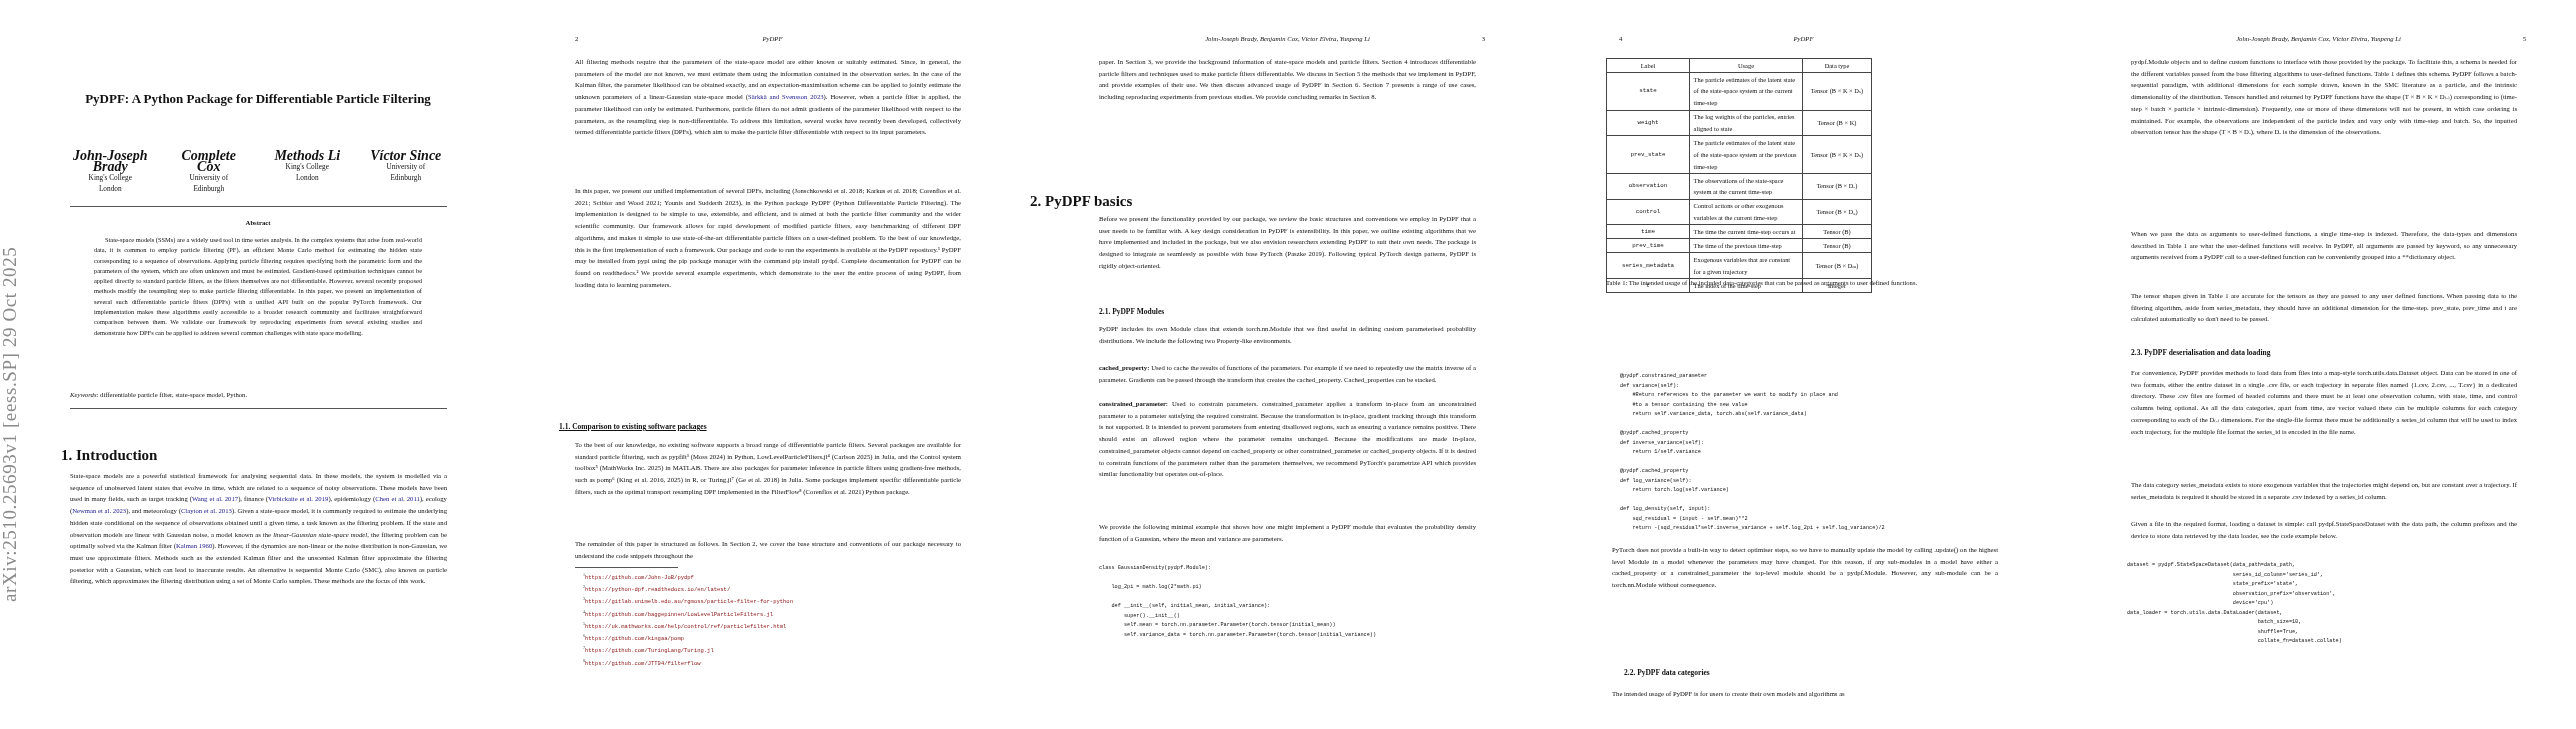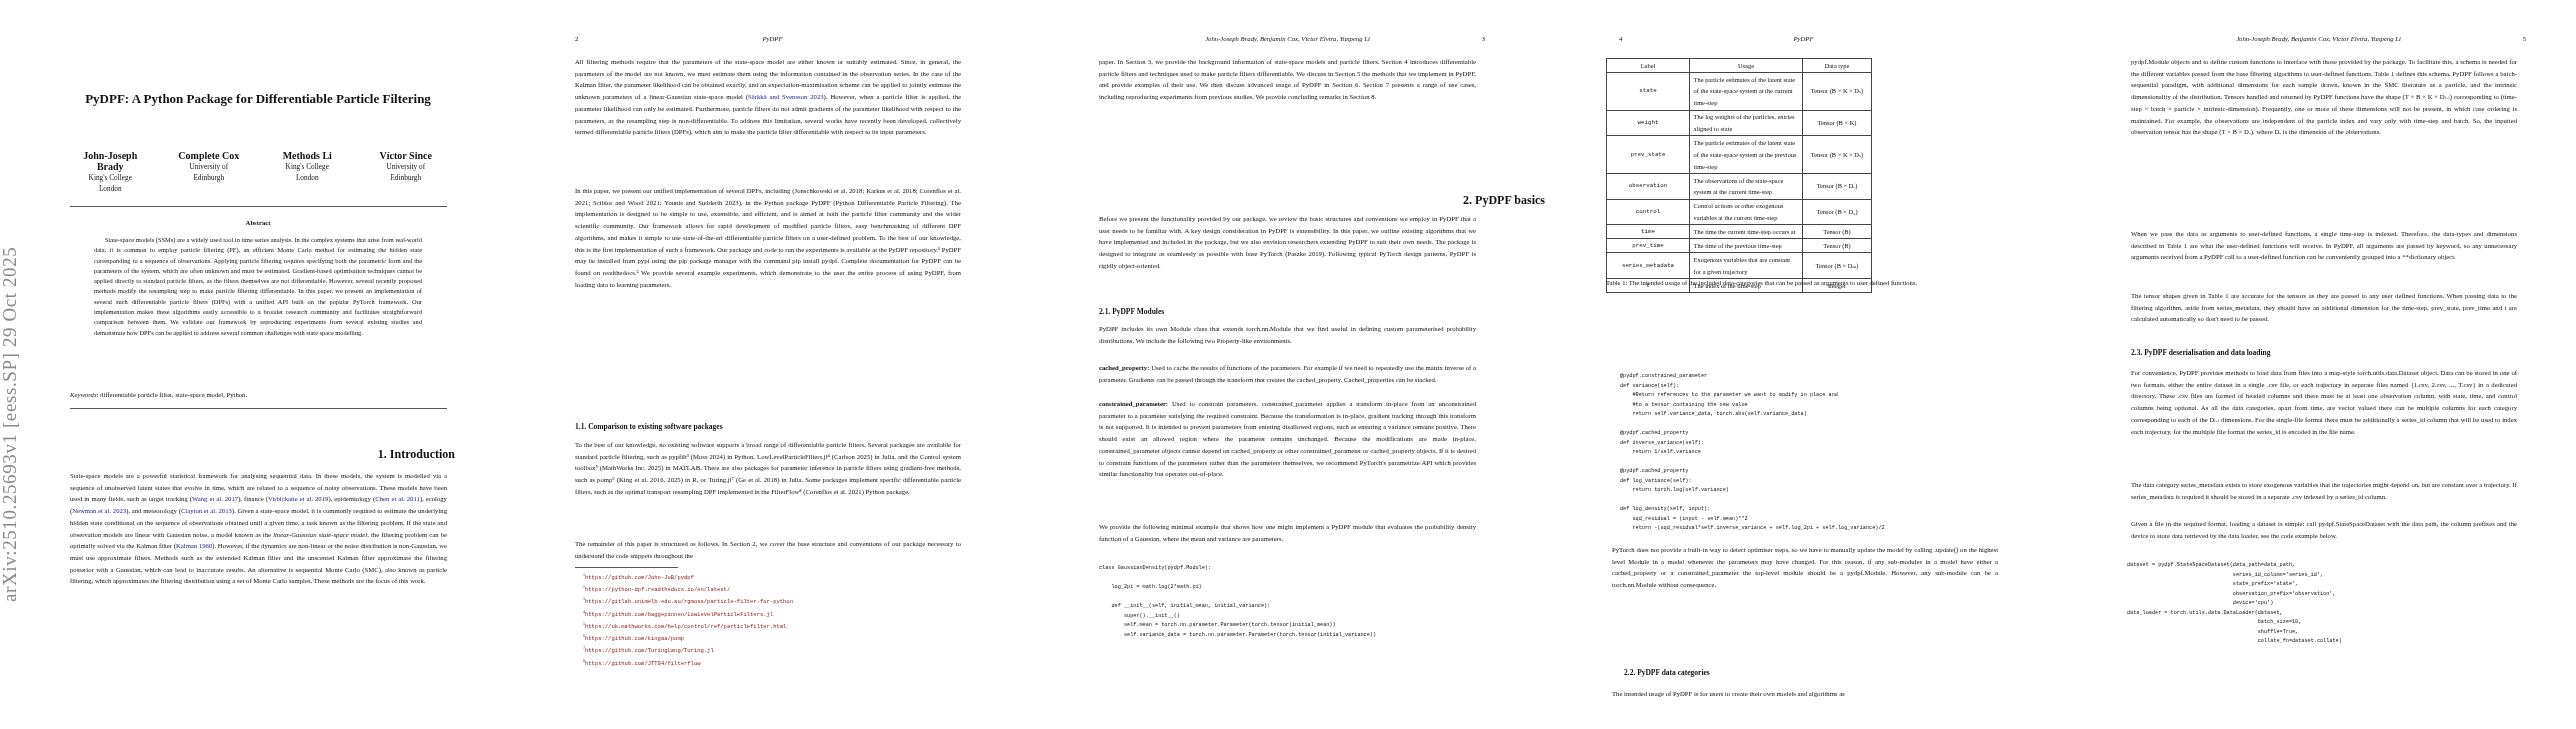--- a/index.html
+++ b/index.html
@@ -12,28 +12,28 @@
   b { font-weight: bold; }
 
   
   .arxiv-stamp { position: absolute; left: 8.5px; top: 140px; width: 12px; height: 462px; }
   .arxiv-stamp span { position: absolute; left: 0; bottom: 0; transform-origin: left bottom; transform: rotate(-90deg) translate(0, 12px);
     white-space: nowrap; font-family: "Liberation Serif", serif; font-size: 19px; color: #8a8a8a; letter-spacing: 0.6px; }
 
   
   .title { position: absolute; top: 90px; left: 61px; width: 394px; text-align: center; font-size: 13px; line-height: 18px; font-weight: bold; }
   .authors { position: absolute; top: 150px; left: 61px; width: 394px; display: flex; justify-content: space-around; text-align: center; }
-  .author .name { font-weight: bold; font-size: 10px; line-height: 11px; }
+  .author .name { font-weight: bold; font-size: 14px; line-height: 11px; font-style: italic; }
   .author .aff { font-size: 7.3px; line-height: 11px; }
   .author { width: 79px; }
   .hr { position: absolute; height: 0.6px; background: #555; }
   .abstract-h { position: absolute; top: 219px; left: 61px; width: 394px; text-align: center; font-weight: bold; font-size: 6.7px; }
   .abstract { position: absolute; top: 235px; left: 94px; width: 328px; font-size: 6.4px; line-height: 10.3px; text-align: justify; text-indent: 11px; }
   .keywords { position: absolute; top: 391px; left: 52px; font-size: 6.7px; }
-  .sec-h { position: absolute; font-weight: bold; font-size: 12px; text-align: right; }
+  .sec-h { position: absolute; font-weight: bold; font-size: 15px; text-align: left; }
   .sub-h { position: absolute; font-weight: bold; font-size: 7.5px; }
   .body-p { position: absolute; font-size: 6.7px; line-height: 11.7px; text-align: justify; }
 
   
   .rh { position: absolute; top: 35px; font-size: 6.7px; }
   .rh i { font-style: italic; }
 
   
   .fn-rule { position: absolute; height: 0.6px; background: #555; width: 103px; }
   .footnotes { position: absolute; font-size: 5.5px; line-height: 9.4px; }
@@ -103,21 +103,21 @@
 
 <div class="page p2">
   <div class="rh" style="left:60px;">2</div>
   <div class="rh" style="left:0;width:515px;text-align:center;"><i>PyDPF</i></div>
 
   <div class="body-p" style="top:56px;left:60px;width:386px;">
     <span>All filtering methods require that the parameters of the state-space model are either known or suitably estimated. Since, in general, the parameters of the model are not known, we must estimate them using the information contained in the observation series. In the case of the Kalman filter, the parameter likelihood can be obtained exactly, and an expectation-maximisation scheme can be applied to jointly estimate the unknown parameters of a linear-Gaussian state-space model (</span><span class="cite">Särkkä and Svensson 2023</span><span>). However, when a particle filter is applied, the parameter likelihood can only be estimated. Furthermore, particle filters do not admit gradients of the parameter likelihood with respect to the parameters, as the resampling step is non-differentiable. To address this limitation, several works have recently been developed, collectively termed differentiable particle filters (DPFs), which aim to make the particle filter differentiable with respect to its input parameters.</span>
   </div>
   <div class="body-p" style="top:185px;left:60px;width:386px;">In this paper, we present our unified implementation of several DPFs, including (Jonschkowski et al. 2018; Karkus et al. 2018; Corenflos et al. 2021; Scibior and Wood 2021; Younis and Sudderth 2023), in the Python package PyDPF (Python Differentiable Particle Filtering). The implementation is designed to be simple to use, extensible, and efficient, and is aimed at both the particle filter community and the wider scientific community. Our framework allows for rapid development of modified particle filters, easy benchmarking of different DPF algorithms, and makes it simple to use state-of-the-art differentiable particle filters on a user-defined problem. To the best of our knowledge, this is the first implementation of such a framework. Our package and code to run the experiments is available at the PyDPF repository.¹ PyDPF may be installed from pypi using the pip package manager with the command pip install pydpf. Complete documentation for PyDPF can be found on readthedocs.² We provide several example experiments, which demonstrate to the user the entire process of using PyDPF, from loading data to learning parameters.</div>
 
-  <div class="sub-h" style="top:422px;left:60px;">1.1. Comparison to existing software packages</div>
+  <div class="sub-h" style="top:422px;left:44px;text-decoration:underline;">1.1. Comparison to existing software packages</div>
 
   <div class="body-p" style="top:439px;left:60px;width:386px;">To the best of our knowledge, no existing software supports a broad range of differentiable particle filters. Several packages are available for standard particle filtering, such as pypfilt³ (Moss 2024) in Python, LowLevelParticleFilters.jl⁴ (Carlson 2025) in Julia, and the Control system toolbox⁵ (MathWorks Inc. 2025) in MATLAB. There are also packages for parameter inference in particle filters using gradient-free methods, such as pomp⁶ (King et al. 2016, 2025) in R, or Turing.jl⁷ (Ge et al. 2018) in Julia. Some packages implement specific differentiable particle filters, such as the optimal transport resampling DPF implemented in the FilterFlow⁸ (Corenflos et al. 2021) Python package.</div>
   <div class="body-p" style="top:538px;left:60px;width:386px;">The remainder of this paper is structured as follows. In Section 2, we cover the base structure and conventions of our package necessary to understand the code snippets throughout the</div>
 
   <div class="fn-rule" style="top:567px;left:60px;"></div>
   <div class="footnotes" style="top:570px;left:68px;">
     <div><sup>1</sup><span class="url">https://github.com/John-JoB/pydpf</span></div>
     <div><sup>2</sup><span class="url">https://python-dpf.readthedocs.io/en/latest/</span></div>
     <div><sup>3</sup><span class="url">https://gitlab.unimelb.edu.au/rgmoss/particle-filter-for-python</span></div>
     <div><sup>4</sup><span class="url">https://github.com/baggepinnen/LowLevelParticleFilters.jl</span></div>

